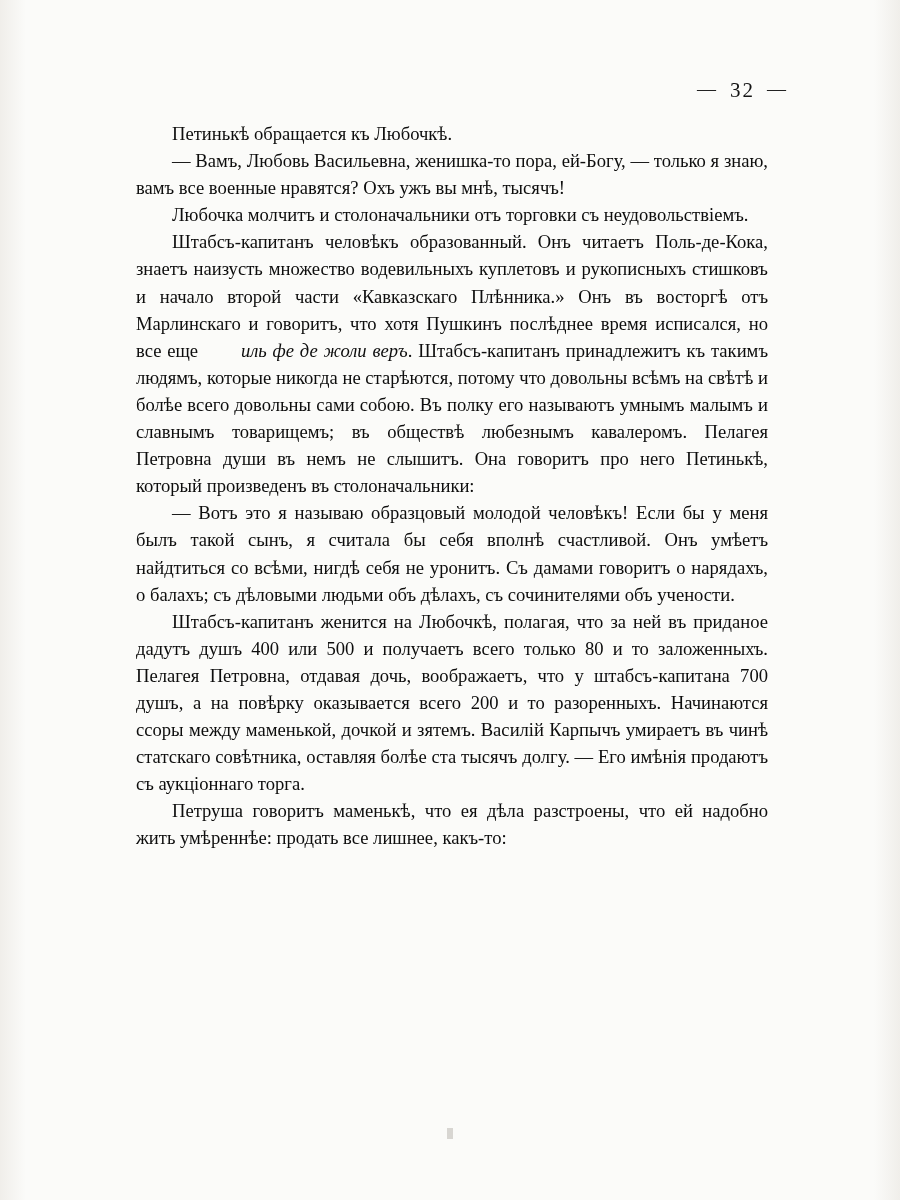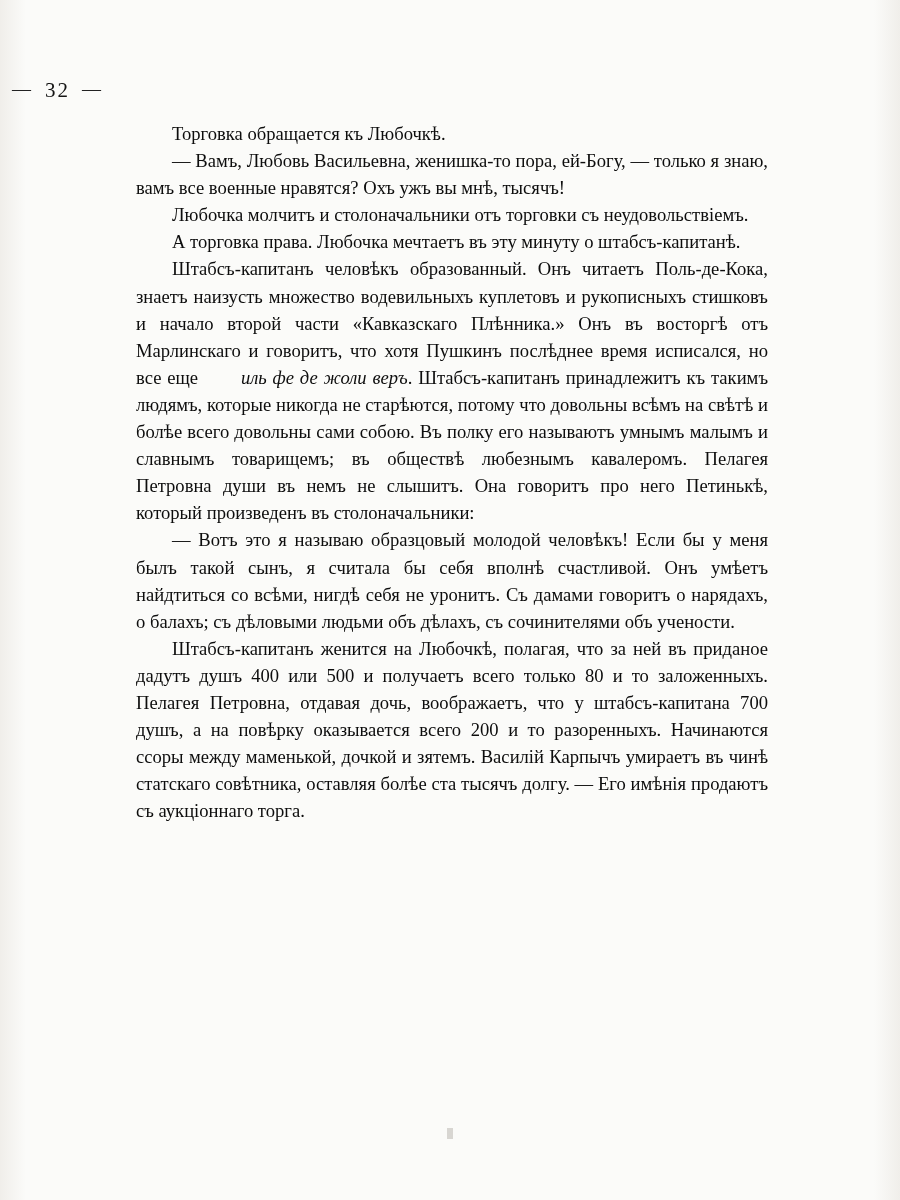--- a/index.html
+++ b/index.html
@@ -18,21 +18,21 @@
     width: 900px;
     height: 1200px;
     background: #fbfbf9;
     overflow: hidden;
   }
   .page-header {
     position: absolute;
     top: 78px;
     left: 0;
     width: 800px;
-    text-align: left;
+    text-align: right;
     font-size: 21px;
     letter-spacing: 2px;
     color: #141414;
   }
   .page-header .dash {
     display: inline-block;
     padding: 0 12px;
     font-size: 19px;
     vertical-align: 2px;
   }
@@ -99,25 +99,25 @@
 <div class="page">
 
   <div class="edge-shade-left"></div>
   <div class="edge-shade-right"></div>
 
   <div class="page-header">
     <span class="dash">—</span><span class="folio">32</span><span class="dash">—</span>
   </div>
 
   <div class="textblock">
-    <p class="ind">Торговка обращается къ Любочкѣ.</p>
+    <p class="ind">Петинькѣ обращается къ Любочкѣ.</p>
     <p class="dash-start">— Вамъ, Любовь Васильевна, женишка-то пора, ей-Богу, — только я знаю, вамъ все военные нравятся? Охъ ужъ вы мнѣ, тысячъ!</p>
     <p class="ind">Любочка молчитъ и столоначальники отъ торговки съ неудовольствіемъ.</p>
-    <p class="ind">А торговка права. Любочка мечтаетъ въ эту минуту о штабсъ-капитанѣ.</p>
     <p class="ind">
       <span>Штабсъ-капитанъ человѣкъ образованный. Онъ читаетъ Поль-де-Кока, знаетъ наизусть множество водевильныхъ куплетовъ и рукописныхъ стишковъ и начало второй части «Кавказскаго Плѣнника.» Онъ въ восторгѣ отъ Марлинскаго и говоритъ, что хотя Пушкинъ послѣднее время исписался, но все еще </span><span class="italic">иль фе де жоли веръ</span><span>. Штабсъ-капитанъ принадлежитъ къ такимъ людямъ, которые никогда не старѣются, потому что довольны всѣмъ на свѣтѣ и болѣе всего довольны сами собою. Въ полку его называютъ умнымъ малымъ и славнымъ товарищемъ; въ обществѣ любезнымъ кавалеромъ. Пелагея Петровна души въ немъ не слышитъ. Она говоритъ про него Петинькѣ, который произведенъ въ столоначальники:</span>
     </p>
     <p class="dash-start">— Вотъ это я называю образцовый молодой человѣкъ! Если бы у меня былъ такой сынъ, я считала бы себя вполнѣ счастливой. Онъ умѣетъ найдтиться со всѣми, нигдѣ себя не уронитъ. Съ дамами говоритъ о нарядахъ, о балахъ; съ дѣловыми людьми объ дѣлахъ, съ сочинителями объ учености.</p>
     <p class="ind">Штабсъ-капитанъ женится на Любочкѣ, полагая, что за ней въ приданое дадутъ душъ 400 или 500 и получаетъ всего только 80 и то заложенныхъ. Пелагея Петровна, отдавая дочь, воображаетъ, что у штабсъ-капитана 700 душъ, а на повѣрку оказывается всего 200 и то разоренныхъ. Начинаются ссоры между маменькой, дочкой и зятемъ. Василій Карпычъ умираетъ въ чинѣ статскаго совѣтника, оставляя болѣе ста тысячъ долгу. — Его имѣнія продаютъ съ аукціоннаго торга.</p>
+    <p class="ind">Петруша говоритъ маменькѣ, что ея дѣла разстроены, что ей надобно жить умѣреннѣе: продать все лишнее, какъ-то:</p>
   </div>
 
   <div class="bottom-mark"></div>
 </div>
 
 </body></html>

